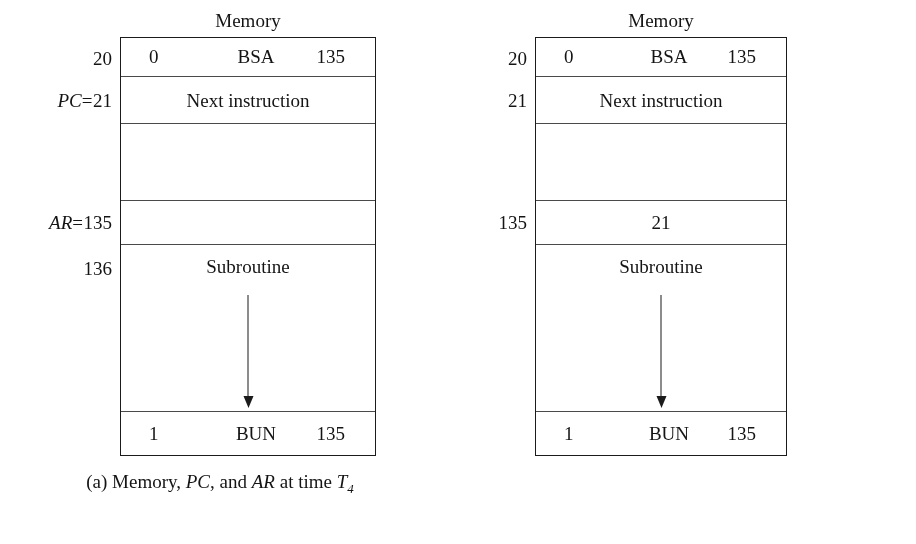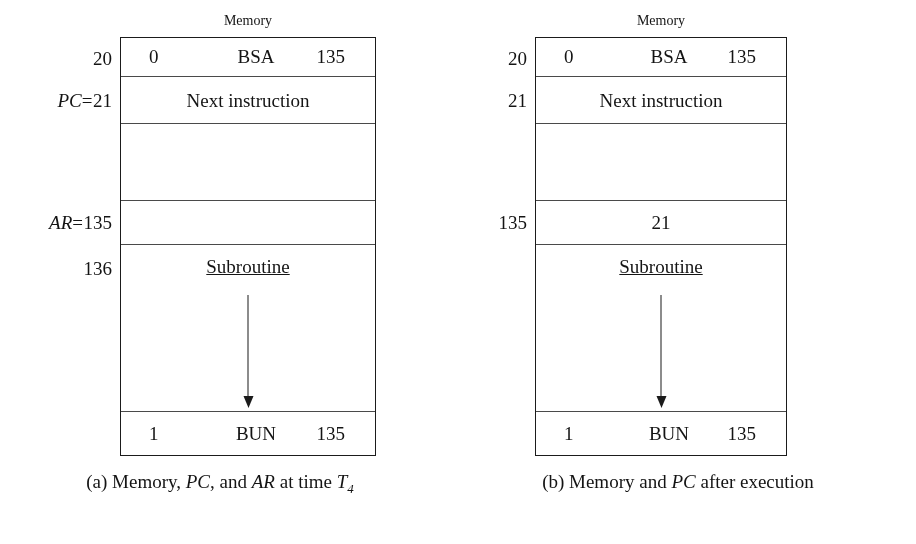--- a/index.html
+++ b/index.html
@@ -16,21 +16,21 @@
     overflow: hidden;
   }
 
   .panel { position: absolute; top: 0; }
   #panel-a { left: 0;   width: 440px; height: 544px; }
   #panel-b { left: 440px; width: 476px; height: 544px; }
 
   
   .mem-title {
     position: absolute;
-    font-size: 14px;
+    font-size: 19px;
     line-height: 19px;
     text-align: center;
     white-space: nowrap;
   }
   #panel-a .mem-title { left: 120px; width: 256px; top: 11px; }
   #panel-b .mem-title { left: 95px;  width: 252px; top: 11px; }
 
   
   .mem-box {
     position: absolute;
@@ -64,21 +64,21 @@
   .r-bun   { top: 374px; height: 44px;  }
 
   
   .word { position: absolute; top: 50%; transform: translateY(-50%); }
   .word-i  { left: 28px; }
   .word-op { left: 16px; right: 0; text-align: center; }
   .word-ad { right: 30px; }
   #panel-b .word-i  { left: 28px; }
   #panel-b .word-ad { right: 30px; }
 
-  .sub-label { margin-top: 11px; font-size: 19px; text-decoration: underline; }
+  .sub-label { margin-top: 11px; font-size: 19px; }
 
   
   .arrow {
     position: absolute;
     left: 50%;
     top: 50px;
     width: 1px;
     height: 102px;
     background: #1b1b1b;
     transform: translateX(-0.5px);
@@ -202,16 +202,13 @@
       <span class="arrow"></span>
     </div>
 
     <div class="mem-row r-bun last">
       <span class="word word-i">1</span>
       <span class="word word-op">BUN</span>
       <span class="word word-ad">135</span>
     </div>
   </div>
 
-  <div class="caption">
-    <span>(b) Memory and </span><i>PC</i><span> after execution</span>
-  </div>
 </div>
 
 </body></html>

